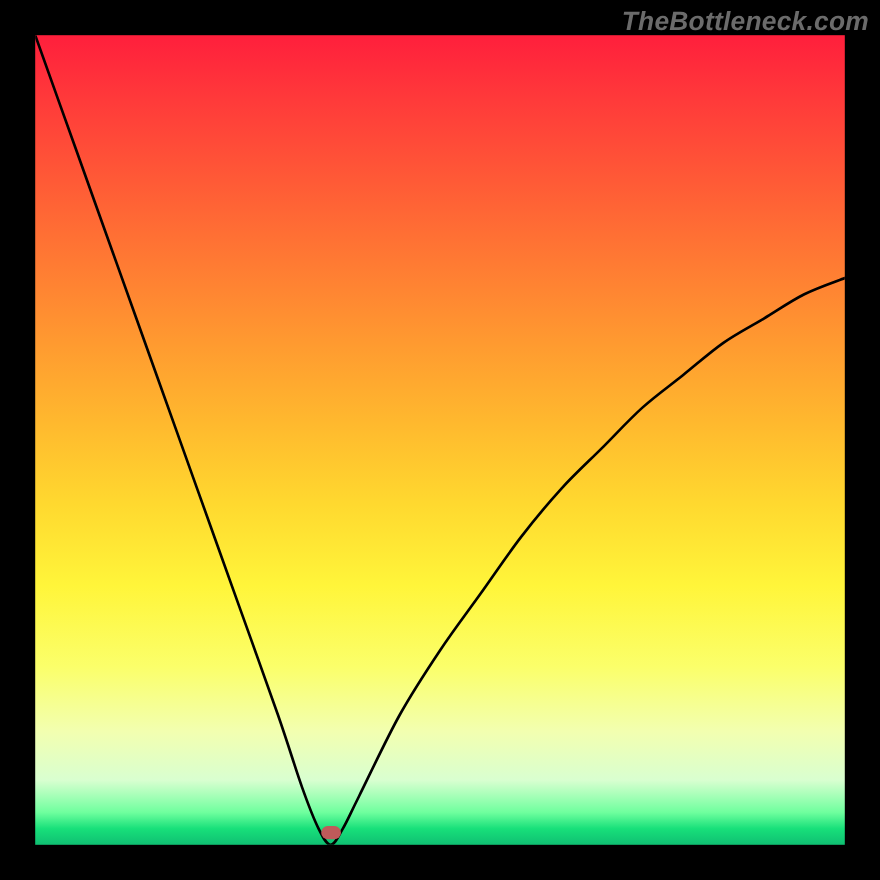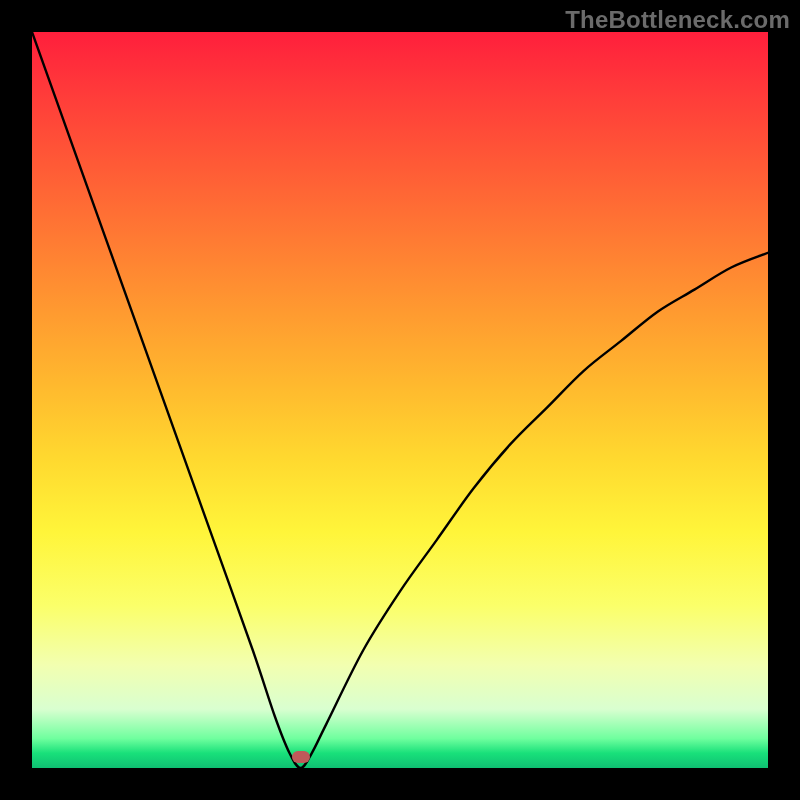--- a/index.html
+++ b/index.html
@@ -44,20 +44,21 @@
   .watermark {
     position: absolute;
     top: 6px;
     right: 10px;
     font-family: Arial, Helvetica, sans-serif;
     font-size: 24px;
     color: #6b6b6b;
     font-weight: 600;
     letter-spacing: 0.2px;
     user-select: none;
+    font-style: italic;
   }
   svg.curve {
     position: absolute;
     left: 0;
     top: 0;
     width: 736px;
     height: 736px;
   }
   .marker {
     position: absolute;

